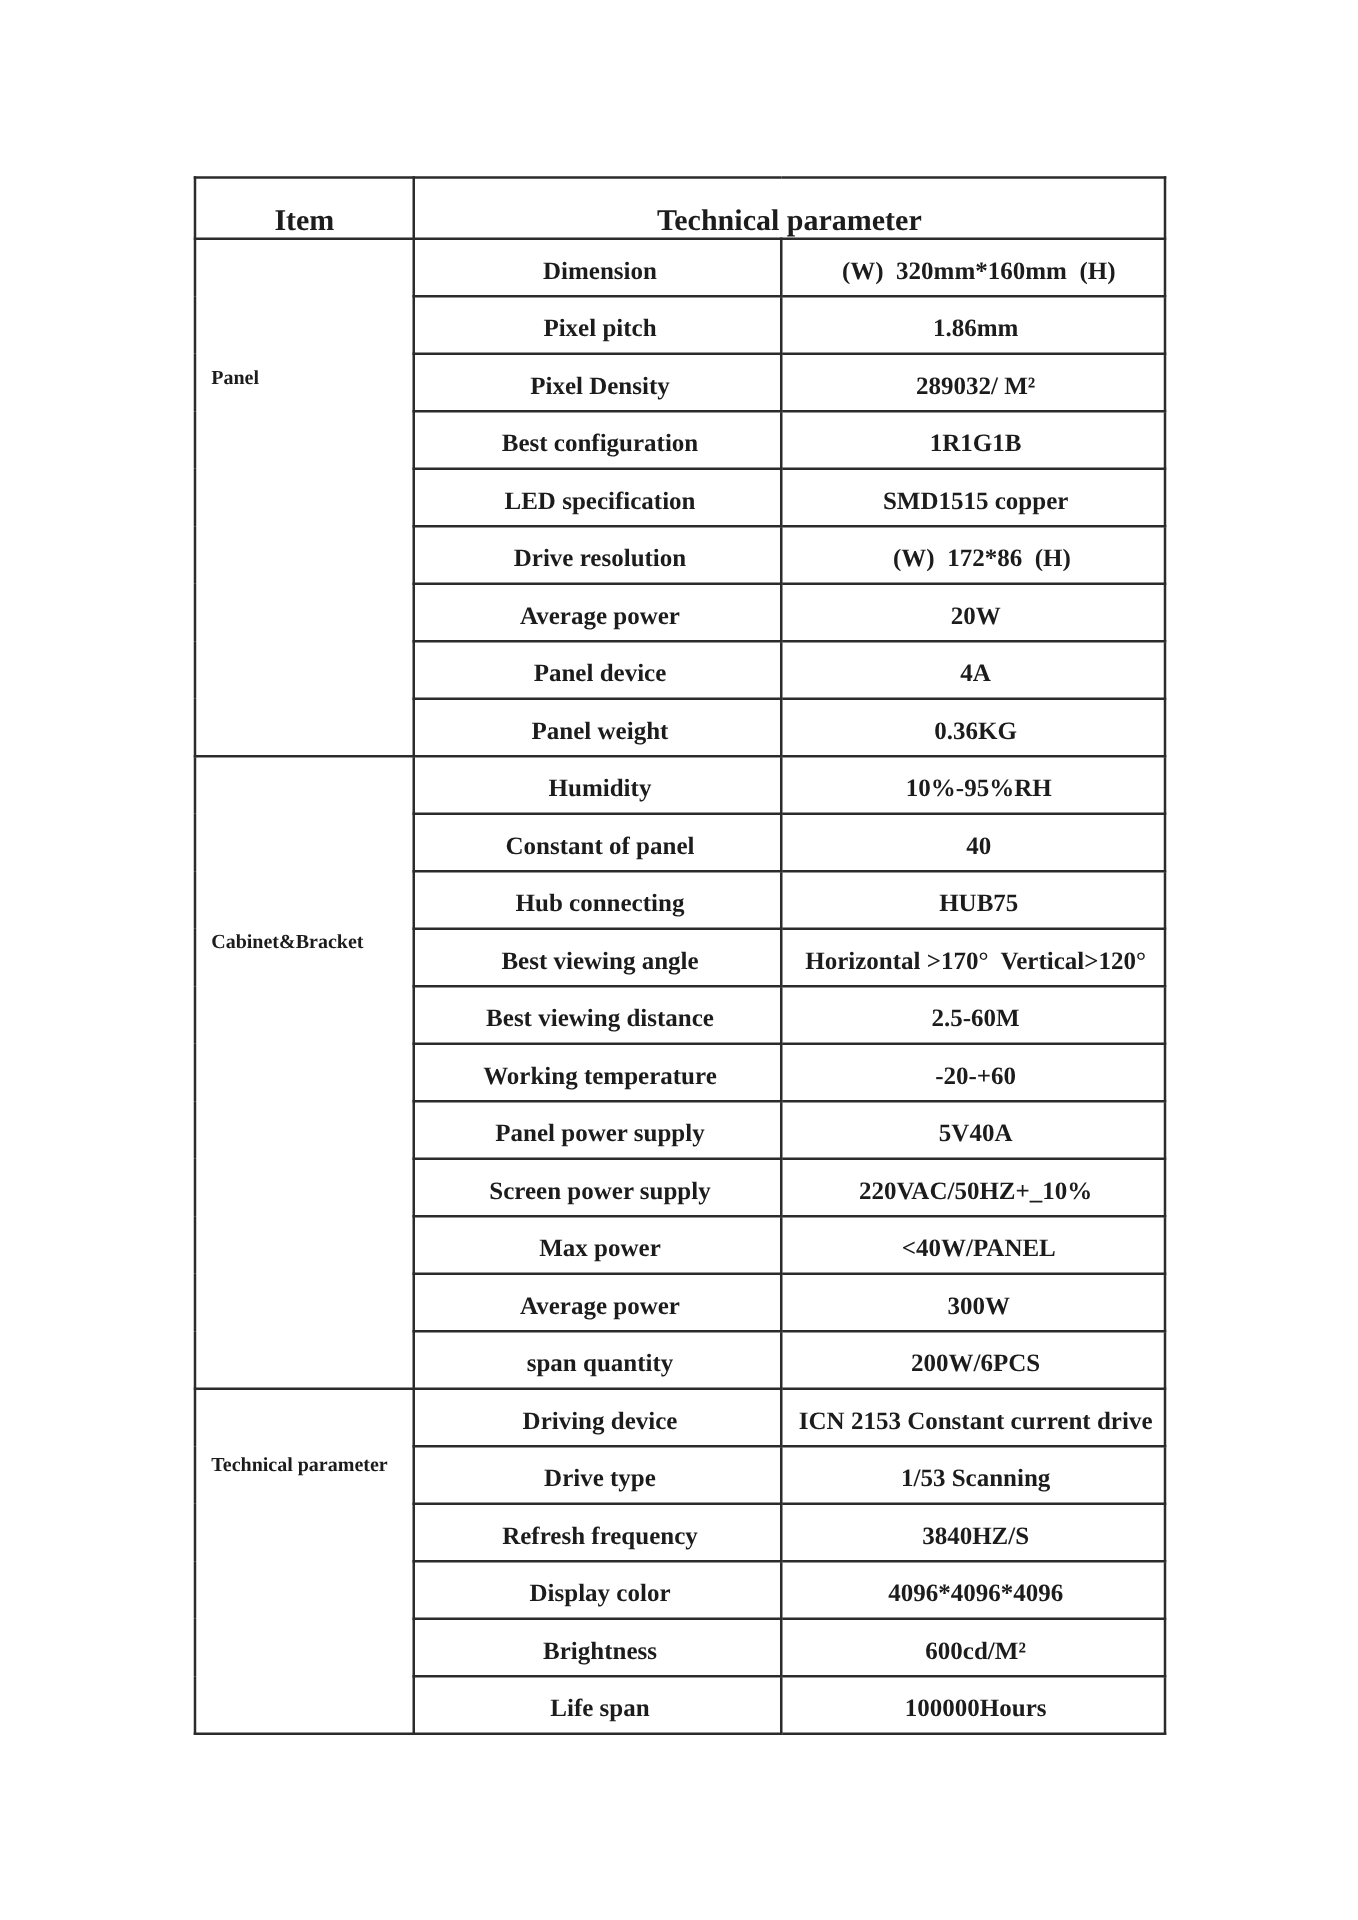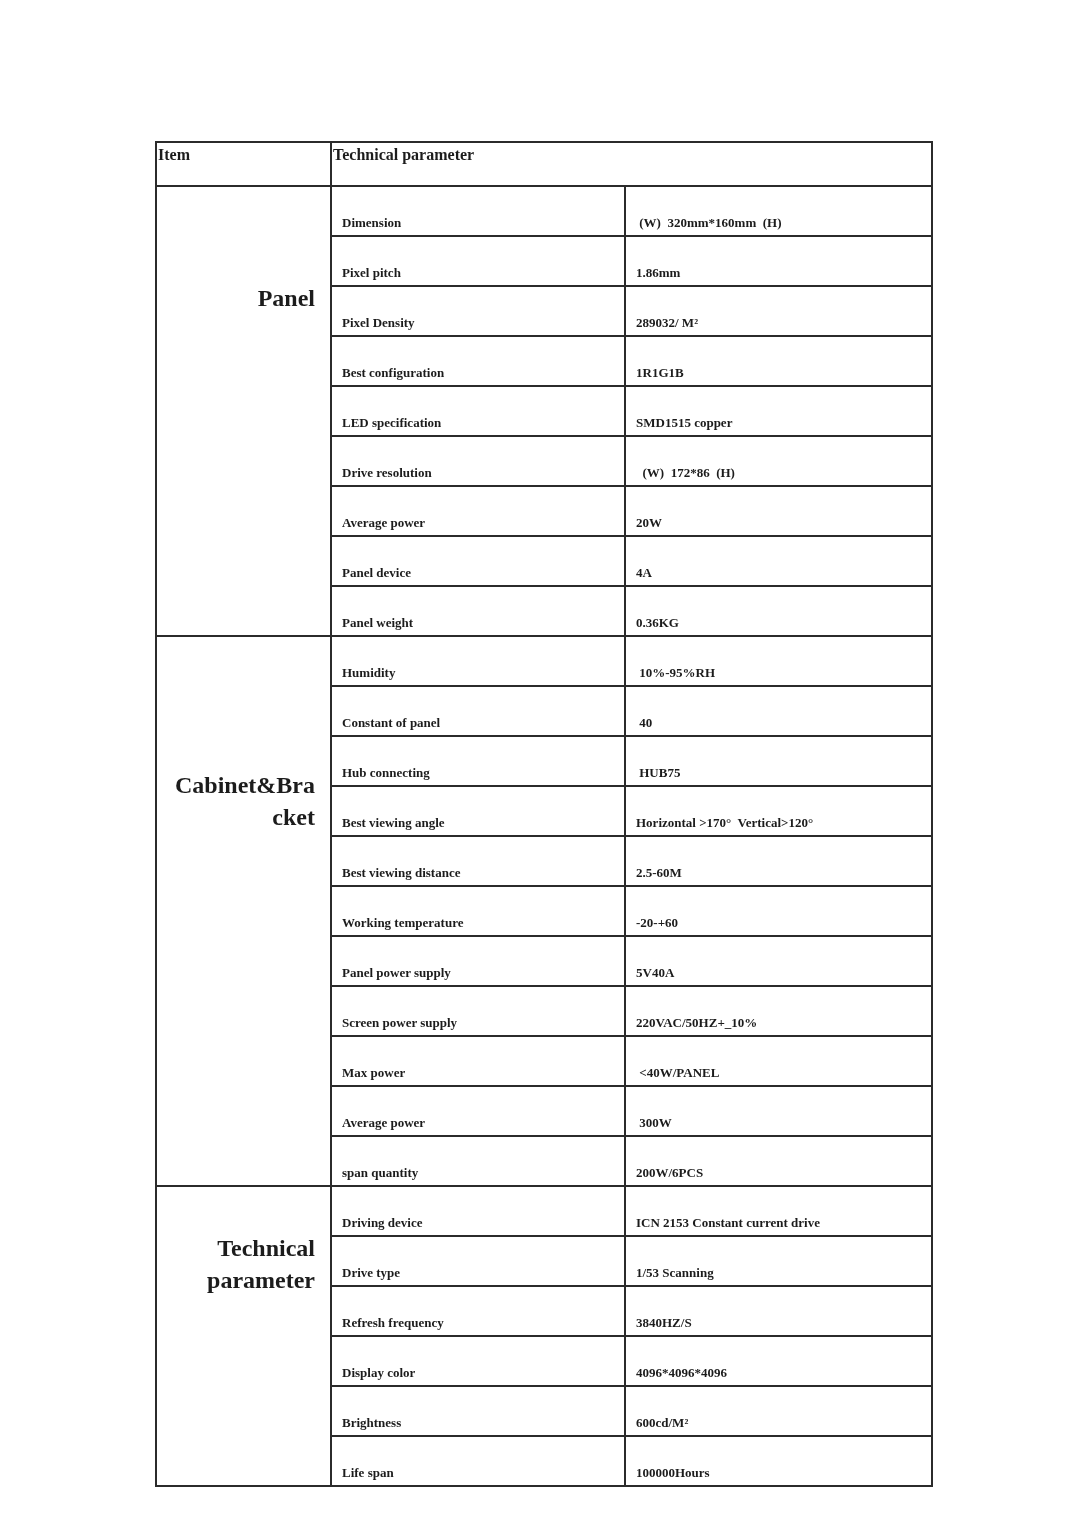--- a/index.html
+++ b/index.html
@@ -26,37 +26,38 @@
   }
   table.spec-table td {
     border: 2px solid #2b2b2b;
     box-sizing: border-box;
     overflow: hidden;
   }
   tr.header-row { height: 44px; }
   tr.spec-row   { height: 46px; }
 
   td.header-item, td.header-param {
-    text-align: left;
+    text-align: center;
     vertical-align: top;
-    padding-top: 0;
-    font-size: 16px;
+    padding-top: 22px;
+    font-size: 24px;
     line-height: 24px;
   }
   td.name-cell, td.value-cell {
     vertical-align: top;
-    padding: 24px 6px 0 10px;
-    font-size: 13px;
+    padding: 13px 6px 0 10px;
+    font-size: 20px;
     line-height: 24px;
     white-space: pre-wrap;
+    text-align: center;
   }
   td.item-cell {
-    text-align: right;
+    text-align: left;
     vertical-align: top;
-    font-size: 24px;
+    font-size: 16px;
     line-height: 32px;
     padding-left: 12px;
     padding-right: 15px;
     overflow-wrap: anywhere;
   }
   td.item-panel   { padding-top: 95px; }
   td.item-cabinet { padding-top: 132px; }
   td.item-tech    { padding-top: 45px; }
 </style>
 </head>

